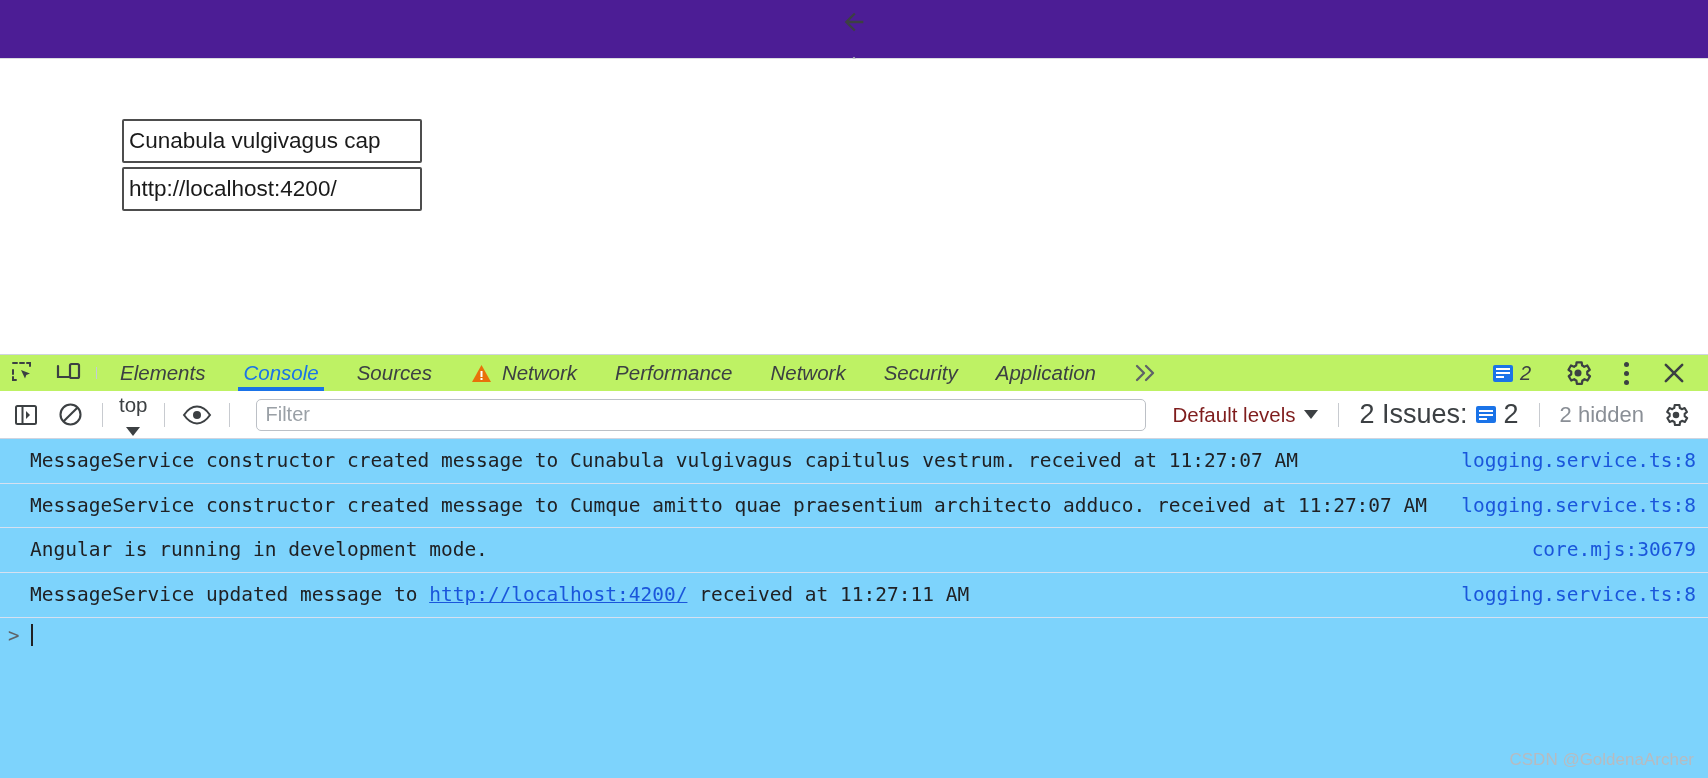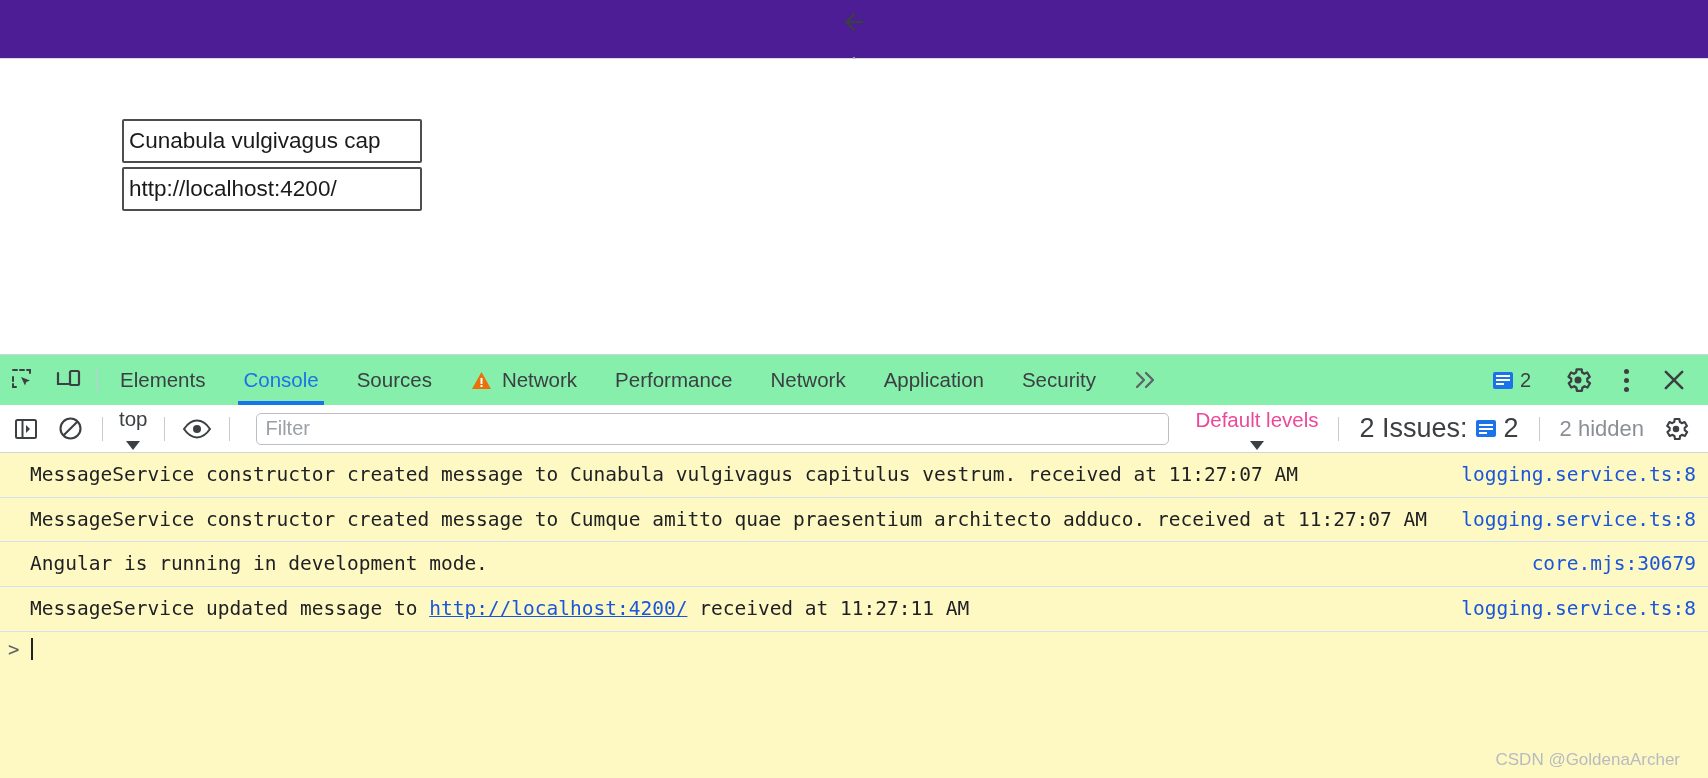--- a/index.html
+++ b/index.html
@@ -129,26 +129,27 @@
 
   
   .devtools {
     border-top: 1px solid #cfd4e0;
     background: #ffffff;
     height: 425px;
     display: flex;
     flex-direction: column;
   }
   .dt-tabbar {
-    height: 50px;
-    background: #86efac;
+    height: 36px;
+    background: #bef264;
     display: flex;
     align-items: stretch;
     flex: none;
     position: relative;
+    font-style: italic;
   }
   .dt-icon-btn {
     width: 46px;
     display: flex; align-items: center; justify-content: center;
     flex: none;
   }
   .dt-tabsep {
     width: 1px;
     background: #c3cbd9;
     margin: 12px 4px;
@@ -234,24 +235,23 @@
     border-radius: 5px;
     background: #ffffff;
     display: flex; align-items: center;
     padding: 0 9px;
     margin: 0 16px;
     font-size: 20px;
     color: #9aa0a6;
   }
   .levels {
     display: flex; align-items: center; gap: 9px;
-    font-size: 20.5px; color: #ec4899;
+    font-size: 20.5px; color: #7f1d1d;
     padding: 0 10px;
     white-space: nowrap;
-    flex-direction: column;
   }
   .issues-text {
     display: flex; align-items: center; gap: 8px;
     font-size: 27px; color: #3c4043;
     padding: 0 10px;
     white-space: nowrap;
   }
   .hidden-text {
     font-size: 22px; color: #8a8f96;
     padding: 0 10px;
@@ -267,21 +267,21 @@
     padding: 0 3px;
     flex: none;
   }
   .issue-badge-icon i { display: block; height: 2px; background: #ffffff; width: 100%; }
   .issue-badge-icon i:last-child { width: 60%; align-self: flex-start; }
 
   
   .console-body {
     flex: 1;
     overflow: hidden;
-    background: #fef9c3;
+    background: #7dd3fc;
     font-family: "DejaVu Sans Mono", monospace;
   }
   .msg {
     border-bottom: 1px solid #d6e0f0;
     display: flex;
     align-items: flex-start;
     padding: 8px 12px 8px 30px;
     font-size: 19.5px;
     line-height: 1.42;
     color: #202124;
@@ -305,21 +305,21 @@
   }
   .prompt-caret { color: #5f6368; font-size: 19px; }
   .prompt-cursor {
     display: inline-block;
     width: 2px; height: 22px;
     background: #202124;
   }
 
   .watermark {
     position: absolute;
-    right: 28px;
+    right: 14px;
     bottom: 8px;
     font-size: 17px;
     color: #b7bbc0;
     font-family: "Liberation Sans", sans-serif;
   }
   .page-wrap { position: relative; width: 1708px; height: 778px; }
 </style>
 </head>
 <body>
 
@@ -484,24 +484,24 @@
         </svg>
         <span>Network</span>
       </div>
       <div class="dt-tab">
         <span>Performance</span>
       </div>
       <div class="dt-tab">
         <span>Network</span>
       </div>
       <div class="dt-tab">
+        <span>Security</span>
+      </div>
+      <div class="dt-tab">
         <span>Application</span>
-      </div>
-      <div class="dt-tab">
-        <span>Security</span>
       </div>
 
       <div class="dt-overflow">
         <svg width="26" height="22" viewBox="0 0 26 22">
           <path d="M4 4l7 7-7 7M13 4l7 7-7 7" fill="none" stroke="#5f6368" stroke-width="2.3" stroke-linecap="round" stroke-linejoin="round"></path>
         </svg>
       </div>
 
       <div class="dt-tabbar-right">
         <div class="issues-chip">

